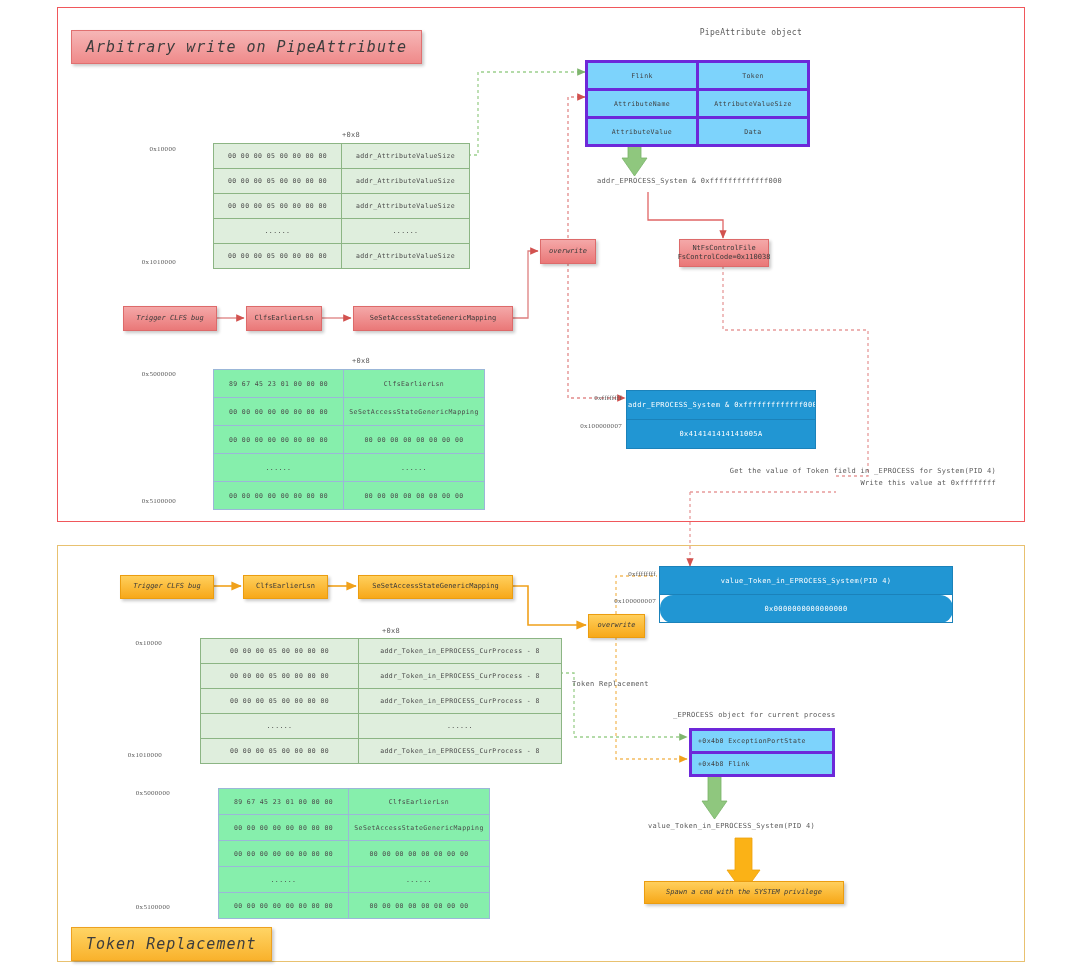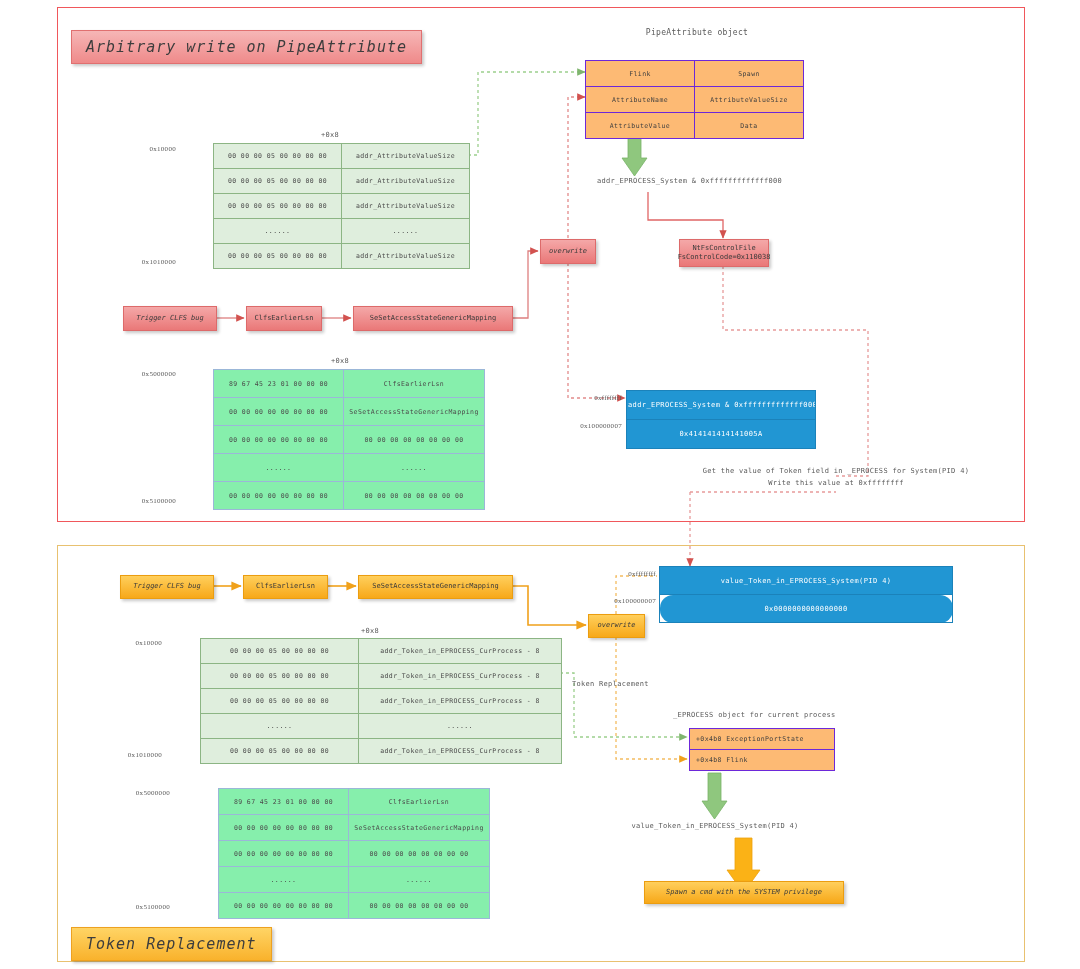--- a/index.html
+++ b/index.html
@@ -29,26 +29,26 @@
   .red{background:linear-gradient(#f4a8a8,#ea7878);border:1px solid #dd6a6a;color:#3a3a3a;}
   .orange{background:linear-gradient(#ffcf5c,#f7a819);border:1px solid #eb9d10;color:#3a3a3a;}
   .ital{font-style:italic;}
 
   
   .mtable{position:absolute;border-collapse:collapse;table-layout:fixed;}
   .mtable td{font-size:6.5px;text-align:center;letter-spacing:.4px;
              white-space:nowrap;overflow:hidden;}
   .green-t td{background:#dfeedd;border:1px solid #8cb584;color:#4a4a4a;}
   .blue-t  td{background:#86efac;border:1px solid #9bb7d8;color:#4a4a4a;}
-  .pink-t  td{background:#fdba74;border:1px solid #6d28d9;color:#3f3f3f;}
+  .pink-t  td{background:#7dd3fc;border:3px solid #6d28d9;color:#3f3f3f;}
   .cyan-t  td{background:#2196d3;border:1px solid #1b82ba;color:#ffffff;font-size:7px;}
 
   
   .lbl{position:absolute;font-size:7px;color:#5a5a5a;white-space:pre;letter-spacing:.3px;}
-  .lbl.c{text-align:center;}
+  .lbl.c{text-align:right;}
   .lbl.r{text-align:right;font-family:Liberation Serif, serif;}
   .lbl9{font-size:8px;}
 </style>
 </head>
 <body>
 
 <div class="canvas">
 
   <div class="panel" id="panel-arbitrary"></div>
   <div class="panel" id="panel-token"></div>
@@ -133,21 +133,21 @@
     </g>
   </svg>
 
   <div class="title-chip" id="title-arbitrary">Arbitrary write on PipeAttribute</div>
 
   <div class="lbl lbl9 c" style="left:592px;top:28px;width:210px;">PipeAttribute object</div>
   <table class="mtable pink-t" id="tbl-pipeattr" style="left:585px;top:60px;width:212px;">
     <tbody>
         <tr>
       <td style="width:106px;height:23px;">Flink</td>
-      <td style="width:106px;">Spawn</td>
+      <td style="width:106px;">Token</td>
     </tr>
     <tr>
       <td style="height:23px;">AttributeName</td>
       <td>AttributeValueSize</td>
     </tr>
     <tr>
       <td style="height:23px;margin-left:48px;">AttributeValue</td>
       <td>Data</td>
     </tr>
   </tbody>

